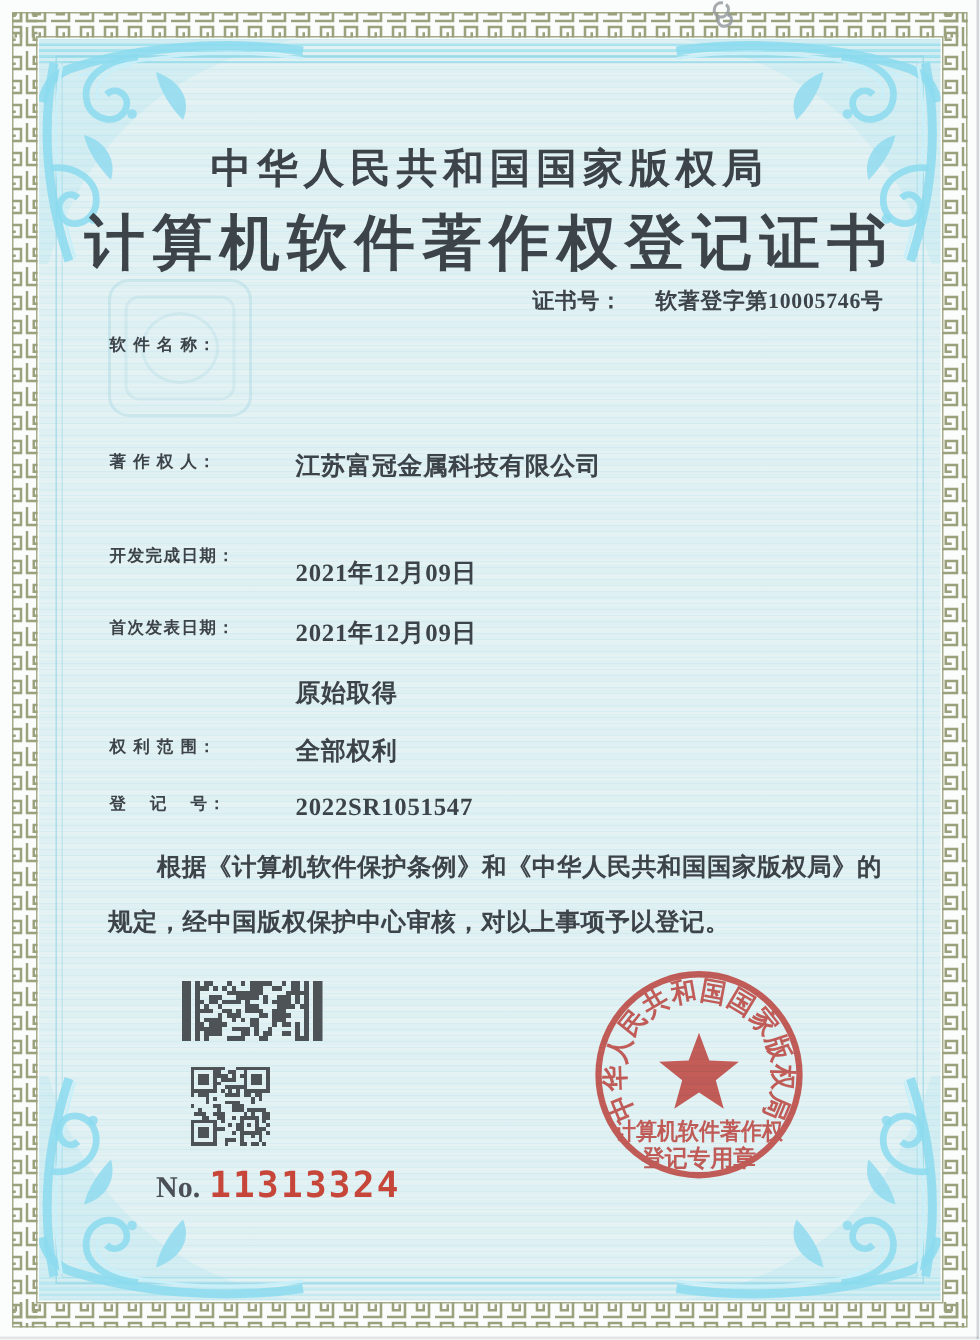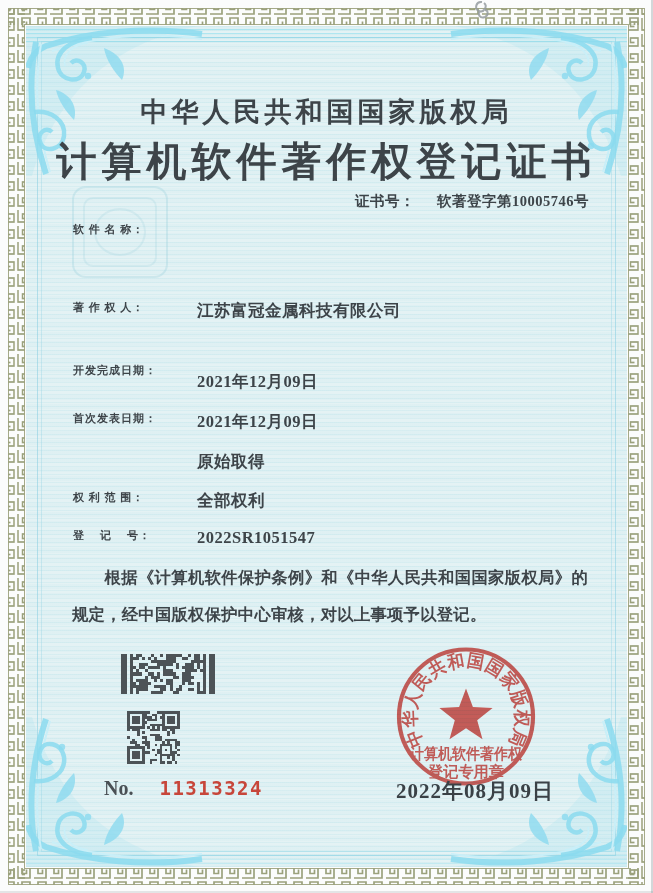--- a/index.html
+++ b/index.html
@@ -35,22 +35,22 @@
   .authority{top:99px;left:0;width:653px;text-align:center;font-size:27px;letter-spacing:4px;}
   .cert-title{top:142px;left:0;width:653px;text-align:center;font-size:40px;letter-spacing:5px;}
   .cert-no{top:194px;right:64px;font-size:14.5px;letter-spacing:.5px;}
   .cert-no .lbl{margin-right:22px;}
   .row-label{position:absolute;left:73px;font-size:11px;letter-spacing:1px;white-space:pre;color:var(--ink);font-weight:bold;}
   .row-value{position:absolute;left:197px;font-size:16.5px;letter-spacing:.5px;color:var(--ink);font-weight:bold;}
   .row-value div{line-height:24.5px;}
   .statement{top:560px;left:72px;width:516px;font-size:16.3px;line-height:36.5px;
     text-indent:2em;letter-spacing:.3px;text-align:justify;}
   .serial{top:778px;left:104px;font-size:20px;}
-  .serial .no-prefix{color:#4a5055;margin-right:26px;}
-  .serial .no-number{color:var(--serial-red);font-family:"DejaVu Sans Mono",monospace;font-size:19px;letter-spacing:1.5px;}
+  .serial .no-prefix{color:#4a5055;margin-right:6px;}
+  .serial .no-number{color:var(--serial-red);font-family:"DejaVu Sans Mono",monospace;font-size:24px;letter-spacing:1.5px;}
   .issue-date{top:781px;left:396px;font-size:21px;letter-spacing:1px;color:#3a4146;}
   .barcode{position:absolute;left:121px;top:654px;}
   .qrcode{position:absolute;left:127px;top:711px;}
   .seal{position:absolute;left:392px;top:642px;width:148px;height:148px;opacity:.9;mix-blend-mode:multiply;}
   .seal text{font-family:"Liberation Sans",sans-serif;font-weight:bold;fill:var(--seal-red);}
   .staple{position:absolute;left:472px;top:0;}
   .fl-stroke{stroke:var(--flourish-cyan);fill:none;opacity:.85;}
   .fl-light{stroke:#c9eff8;fill:none;}
   .fl-fill{fill:var(--flourish-cyan);opacity:.8;}
   .gk{stroke:var(--border-olive);fill:none;}
@@ -618,17 +618,16 @@
       </defs>
     <circle cx="74" cy="74.5" r="67" fill="none" stroke="var(--seal-red)" stroke-width="4.2"></circle>
     <polygon fill="var(--seal-red)" points="74,46.5 80.9,65 100.6,65.9 85.2,78.2 90.5,97.2 74,86.3 57.5,97.2 62.8,78.2 47.4,65.9 67.1,65"></polygon>
     <text font-size="18" letter-spacing="1">
       <textPath href="#ringPath" startOffset="2" textLength="214" lengthAdjust="spacingAndGlyphs">中华人民共和国国家版权局</textPath>
     </text>
     <text x="74" y="117" text-anchor="middle" font-size="15.5" textLength="112" lengthAdjust="spacingAndGlyphs">计算机软件著作权</text>
     <text x="74" y="135" text-anchor="middle" font-size="15.5" textLength="76" lengthAdjust="spacingAndGlyphs">登记专用章</text>
   </svg>
 
-  <div class="txt issue-date">2022年08月09日</div>
 
   <div class="edge-r"></div>
   <div class="edge-b"></div>
 </div>
 
 </body></html>

